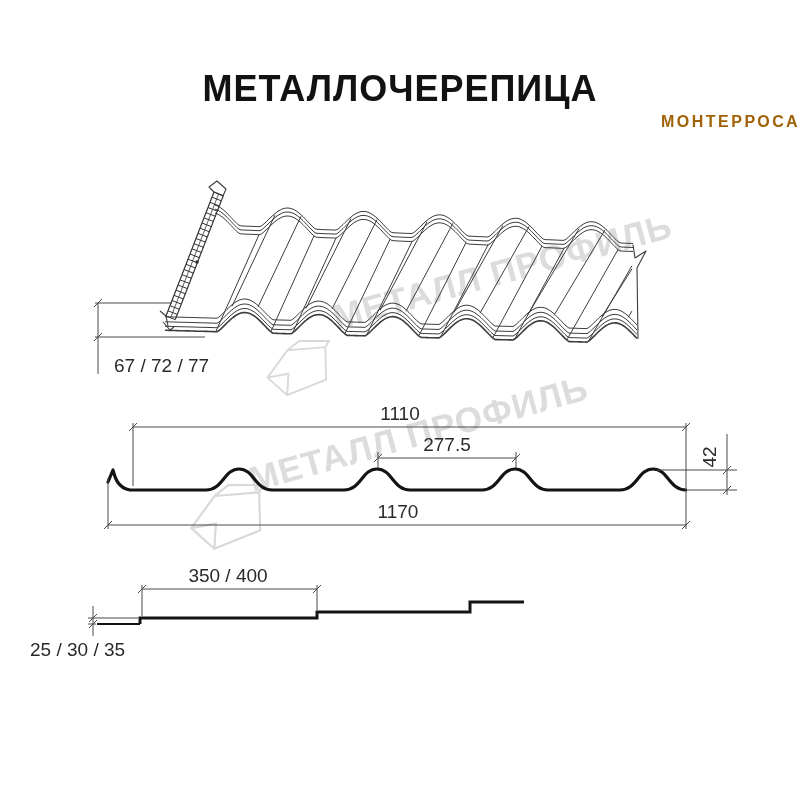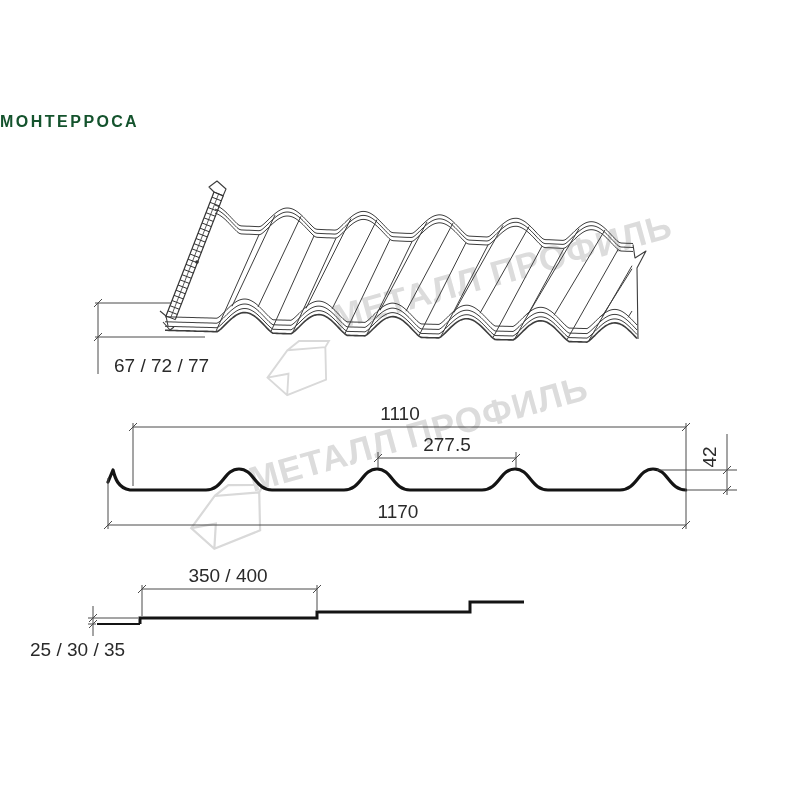--- a/index.html
+++ b/index.html
@@ -1,35 +1,36 @@
 <!DOCTYPE html>
 <html><head>
 <meta charset="utf-8">
 <style>
   html,body{margin:0;padding:0;background:#ffffff;}
   #canvas{position:relative;width:800px;height:800px;background:#fff;overflow:hidden;
           font-family:"Liberation Sans", sans-serif;}
   .title{position:absolute;top:68px;left:0;width:800px;text-align:center;
          font-size:36px;font-weight:800;letter-spacing:1px;color:#121212;}
-  .subtitle{position:absolute;top:113px;left:0;width:800px;text-align:left;
-            font-size:16px;font-weight:700;letter-spacing:2.5px;color:#14532d;}
+  .subtitle{position:absolute;top:113px;left:0;width:800px;text-align:right;
+            font-size:16px;font-weight:700;letter-spacing:2.5px;color:#a16207;}
   svg{position:absolute;left:0;top:0;}
   .dimtxt{font-family:"Liberation Sans", sans-serif;font-size:19px;fill:#2a2a2a;}
   .wmtxt{font-family:"Liberation Sans", sans-serif;font-size:35px;font-weight:700;
          fill:#dcdcdc;letter-spacing:1px;}
   .dim{stroke:#4a4a4a;stroke-width:1;fill:none;}
   .thick{stroke:#141414;stroke-width:3.2;fill:none;stroke-linecap:round;stroke-linejoin:round;}
   .step{stroke:#141414;stroke-width:3;fill:none;stroke-linejoin:miter;}
   .wm{stroke:#d9d9d9;stroke-width:2.2;fill:none;}
 </style>
 </head>
 <body>
 
 <div id="canvas">
 
+  <div class="title">МЕТАЛЛОЧЕРЕПИЦА</div>
   <div class="subtitle">МОНТЕРРОСА</div>
 
   <svg width="800" height="800" viewBox="0 0 800 800">
 
     <g>
       <g transform="translate(258,352) rotate(-15) scale(0.85)">
         <path class="wm" d="M3 32 L34 7 L78 15 L69 52 L20 58 Z M34 7 L50 0 L84 9 L78 15 M20 58 L28 34 L3 32"></path>
       </g>
       <text class="wmtxt" transform="translate(337,330) rotate(-15.5)">МЕТАЛЛ ПРОФИЛЬ</text>
     </g>

